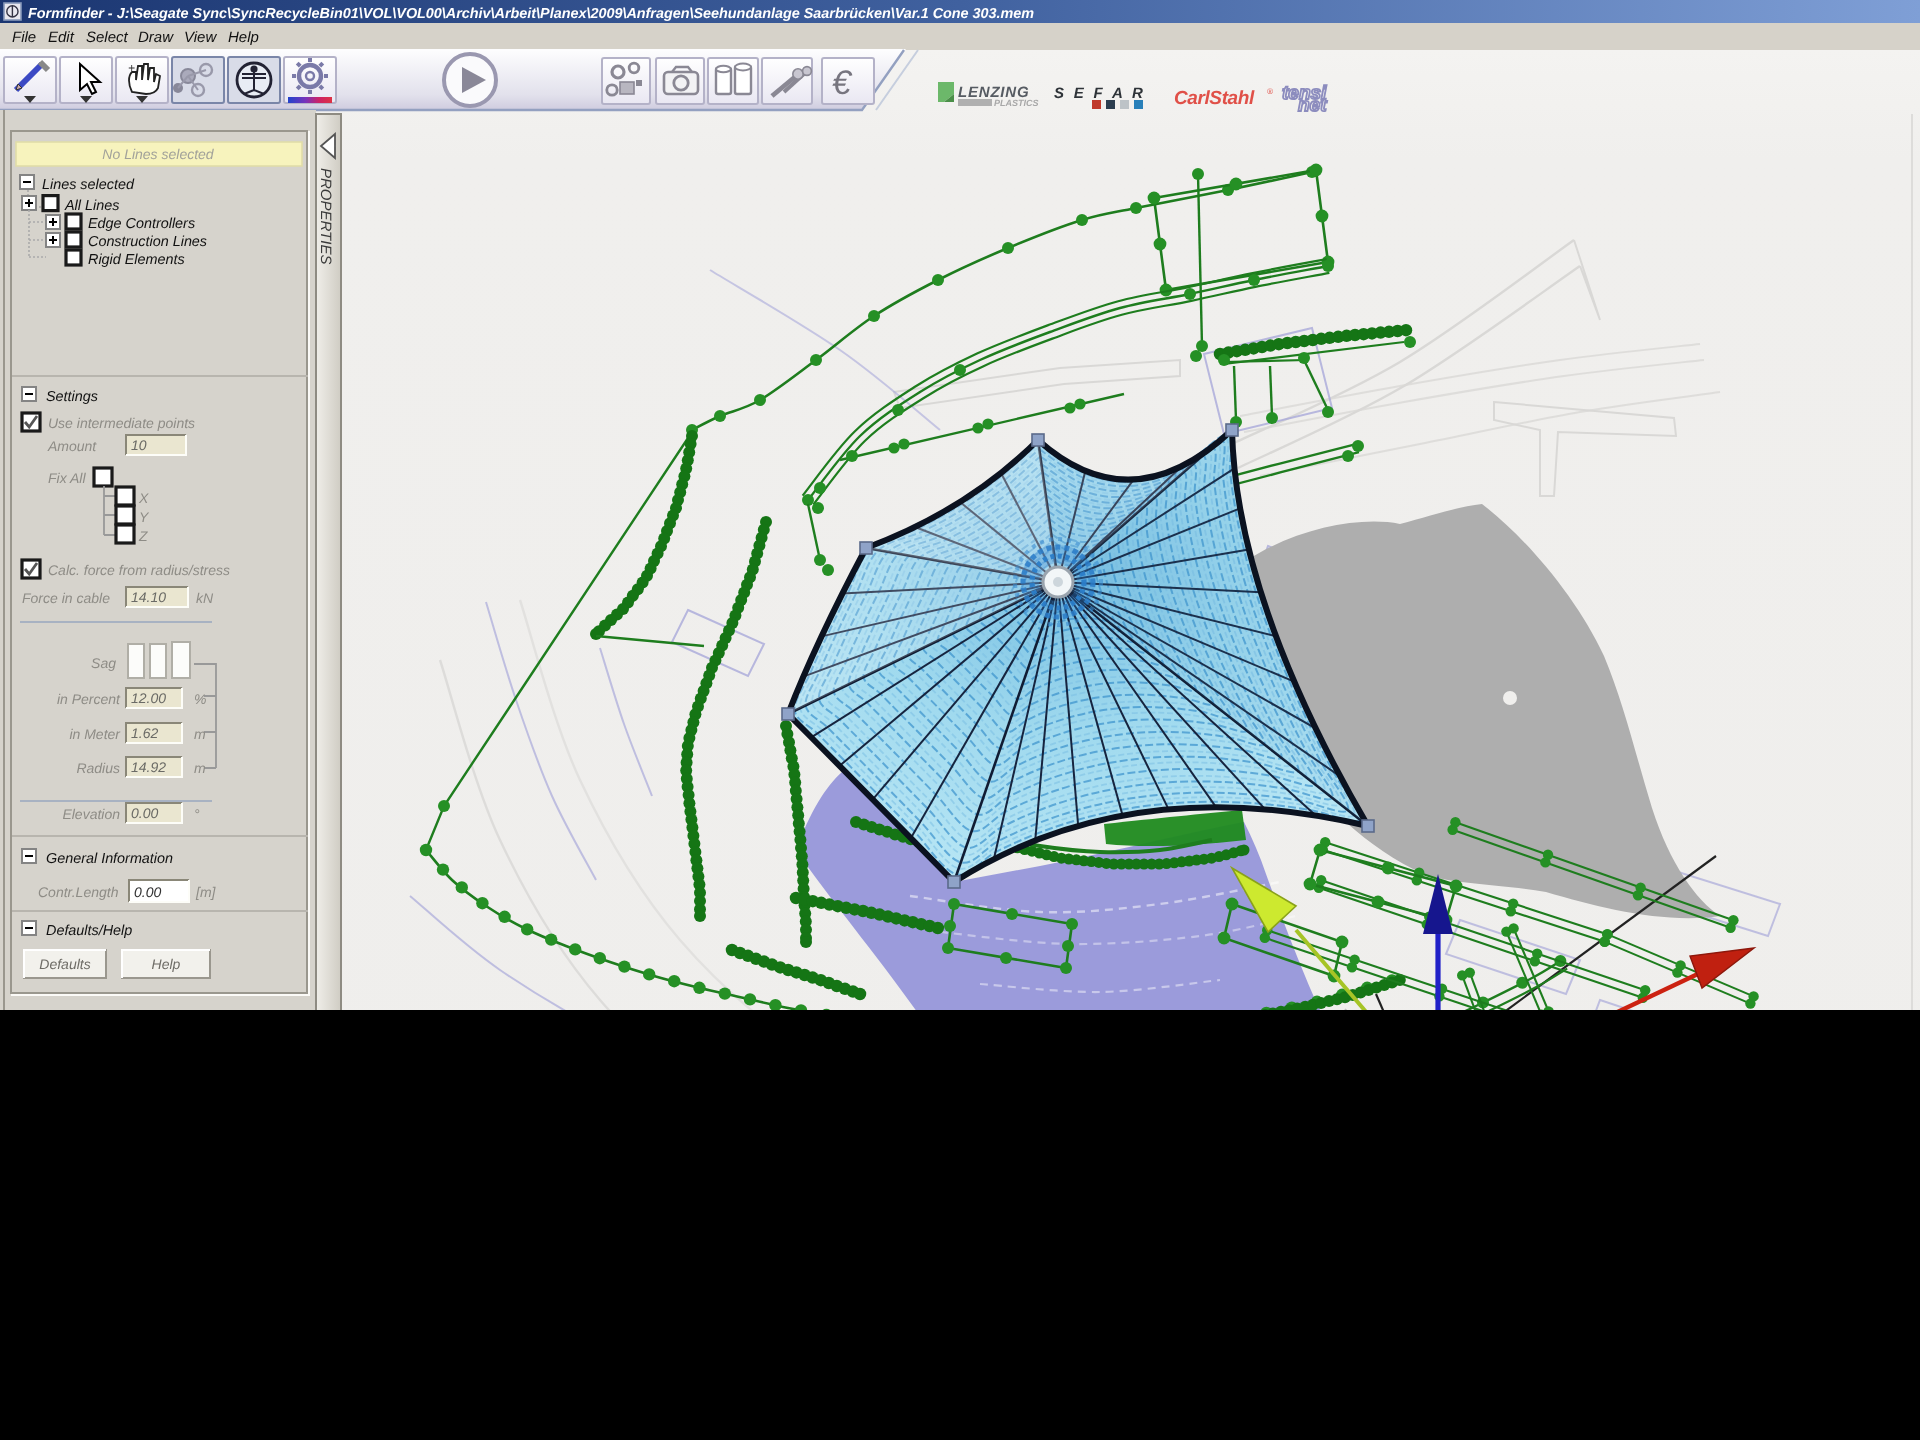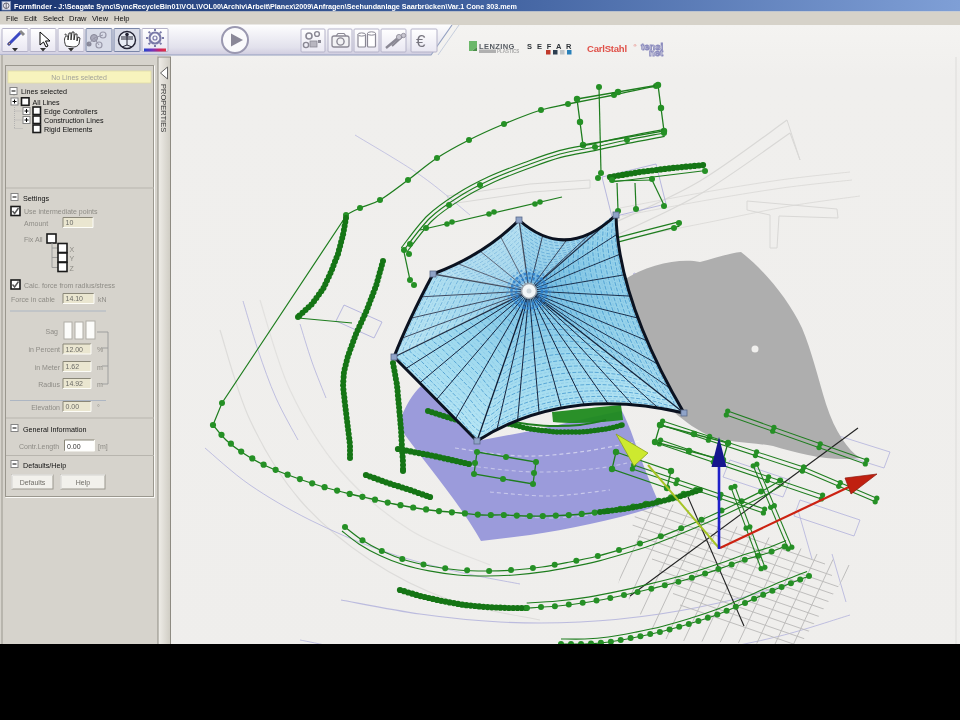--- a/index.html
+++ b/index.html
@@ -1,14 +1,14 @@
 <!DOCTYPE html>
 <html><head><meta charset="utf-8"><style>
 html,body{margin:0;padding:0;background:#000;}
-.page{position:relative;width:960px;height:644px;overflow:hidden;background:#0369a1;}
+.page{position:relative;width:960px;height:505px;overflow:hidden;background:#0369a1;font-style:italic;}
 svg{position:absolute;top:0;left:0;font-family:"Liberation Sans",sans-serif;}
 text{font-family:"Liberation Sans",sans-serif;}
 </style></head><body>
 <div class="page">
 <svg width="960" height="720" viewBox="0 0 960 720">
 
 <defs>
 <linearGradient id="titleg" x1="0" y1="0" x2="1" y2="0">
 <stop offset="0" stop-color="#1b3671"></stop>
           <stop offset="0.5" stop-color="#40619f"></stop>

